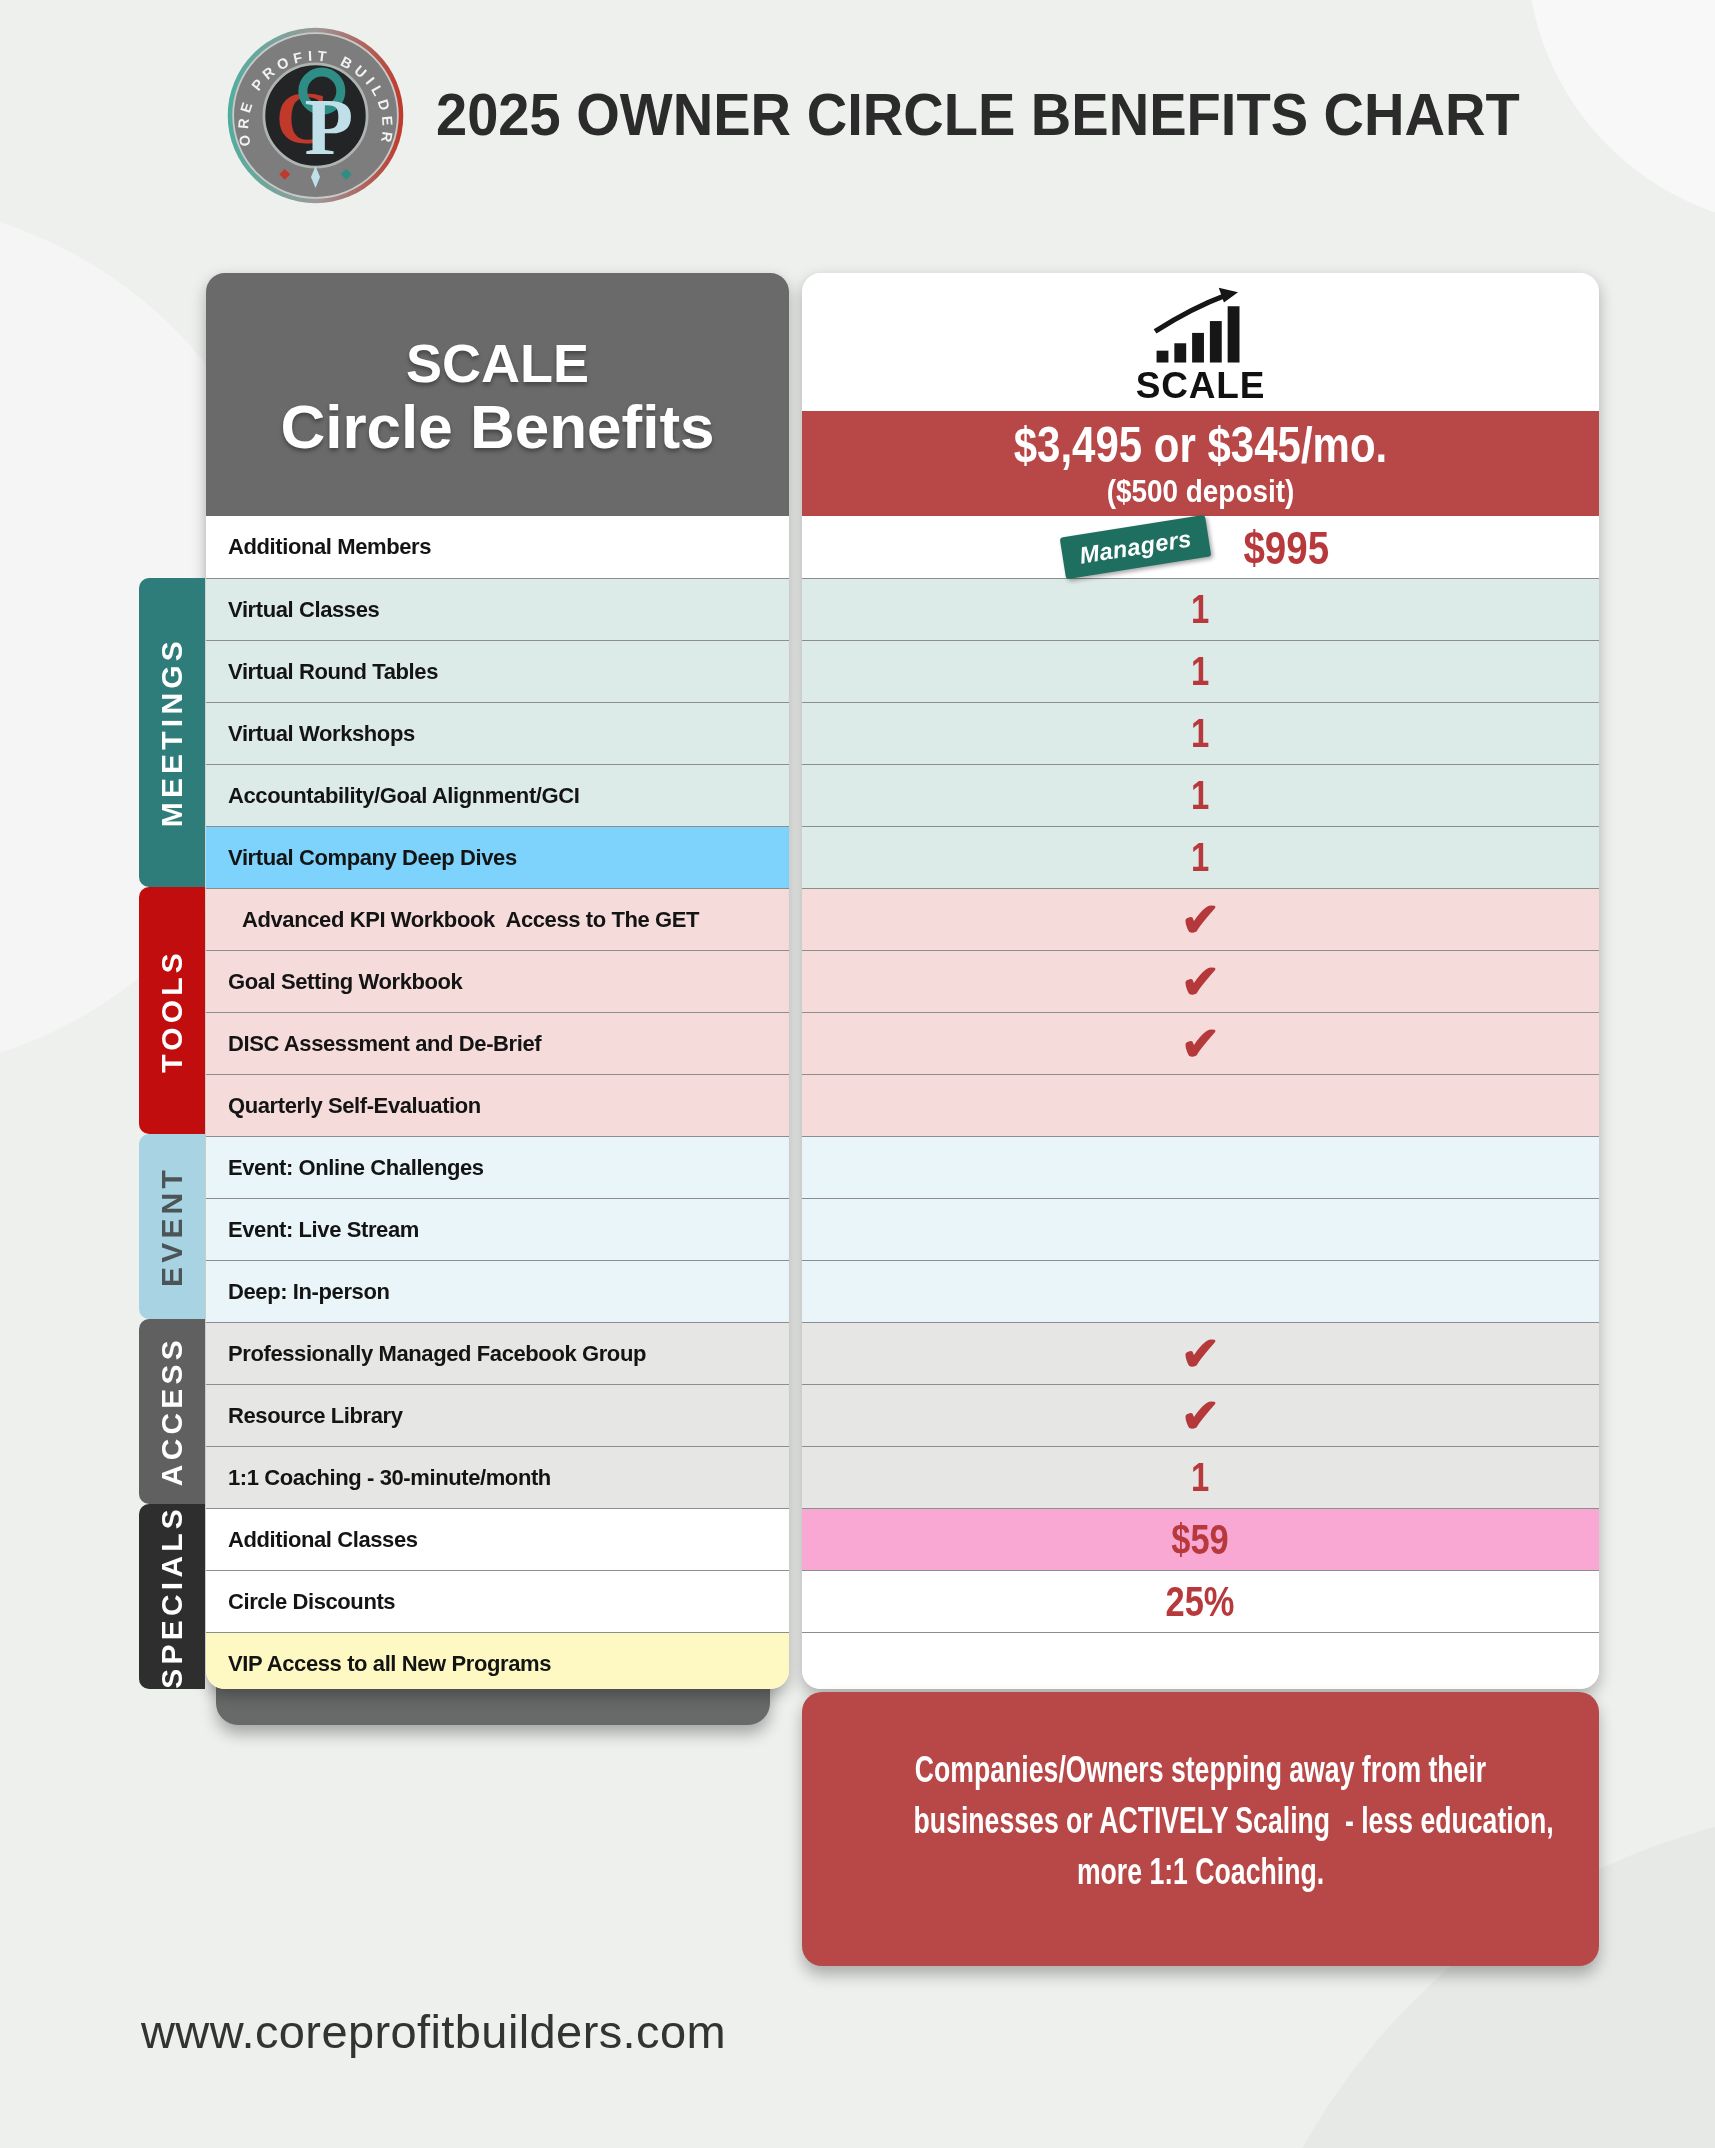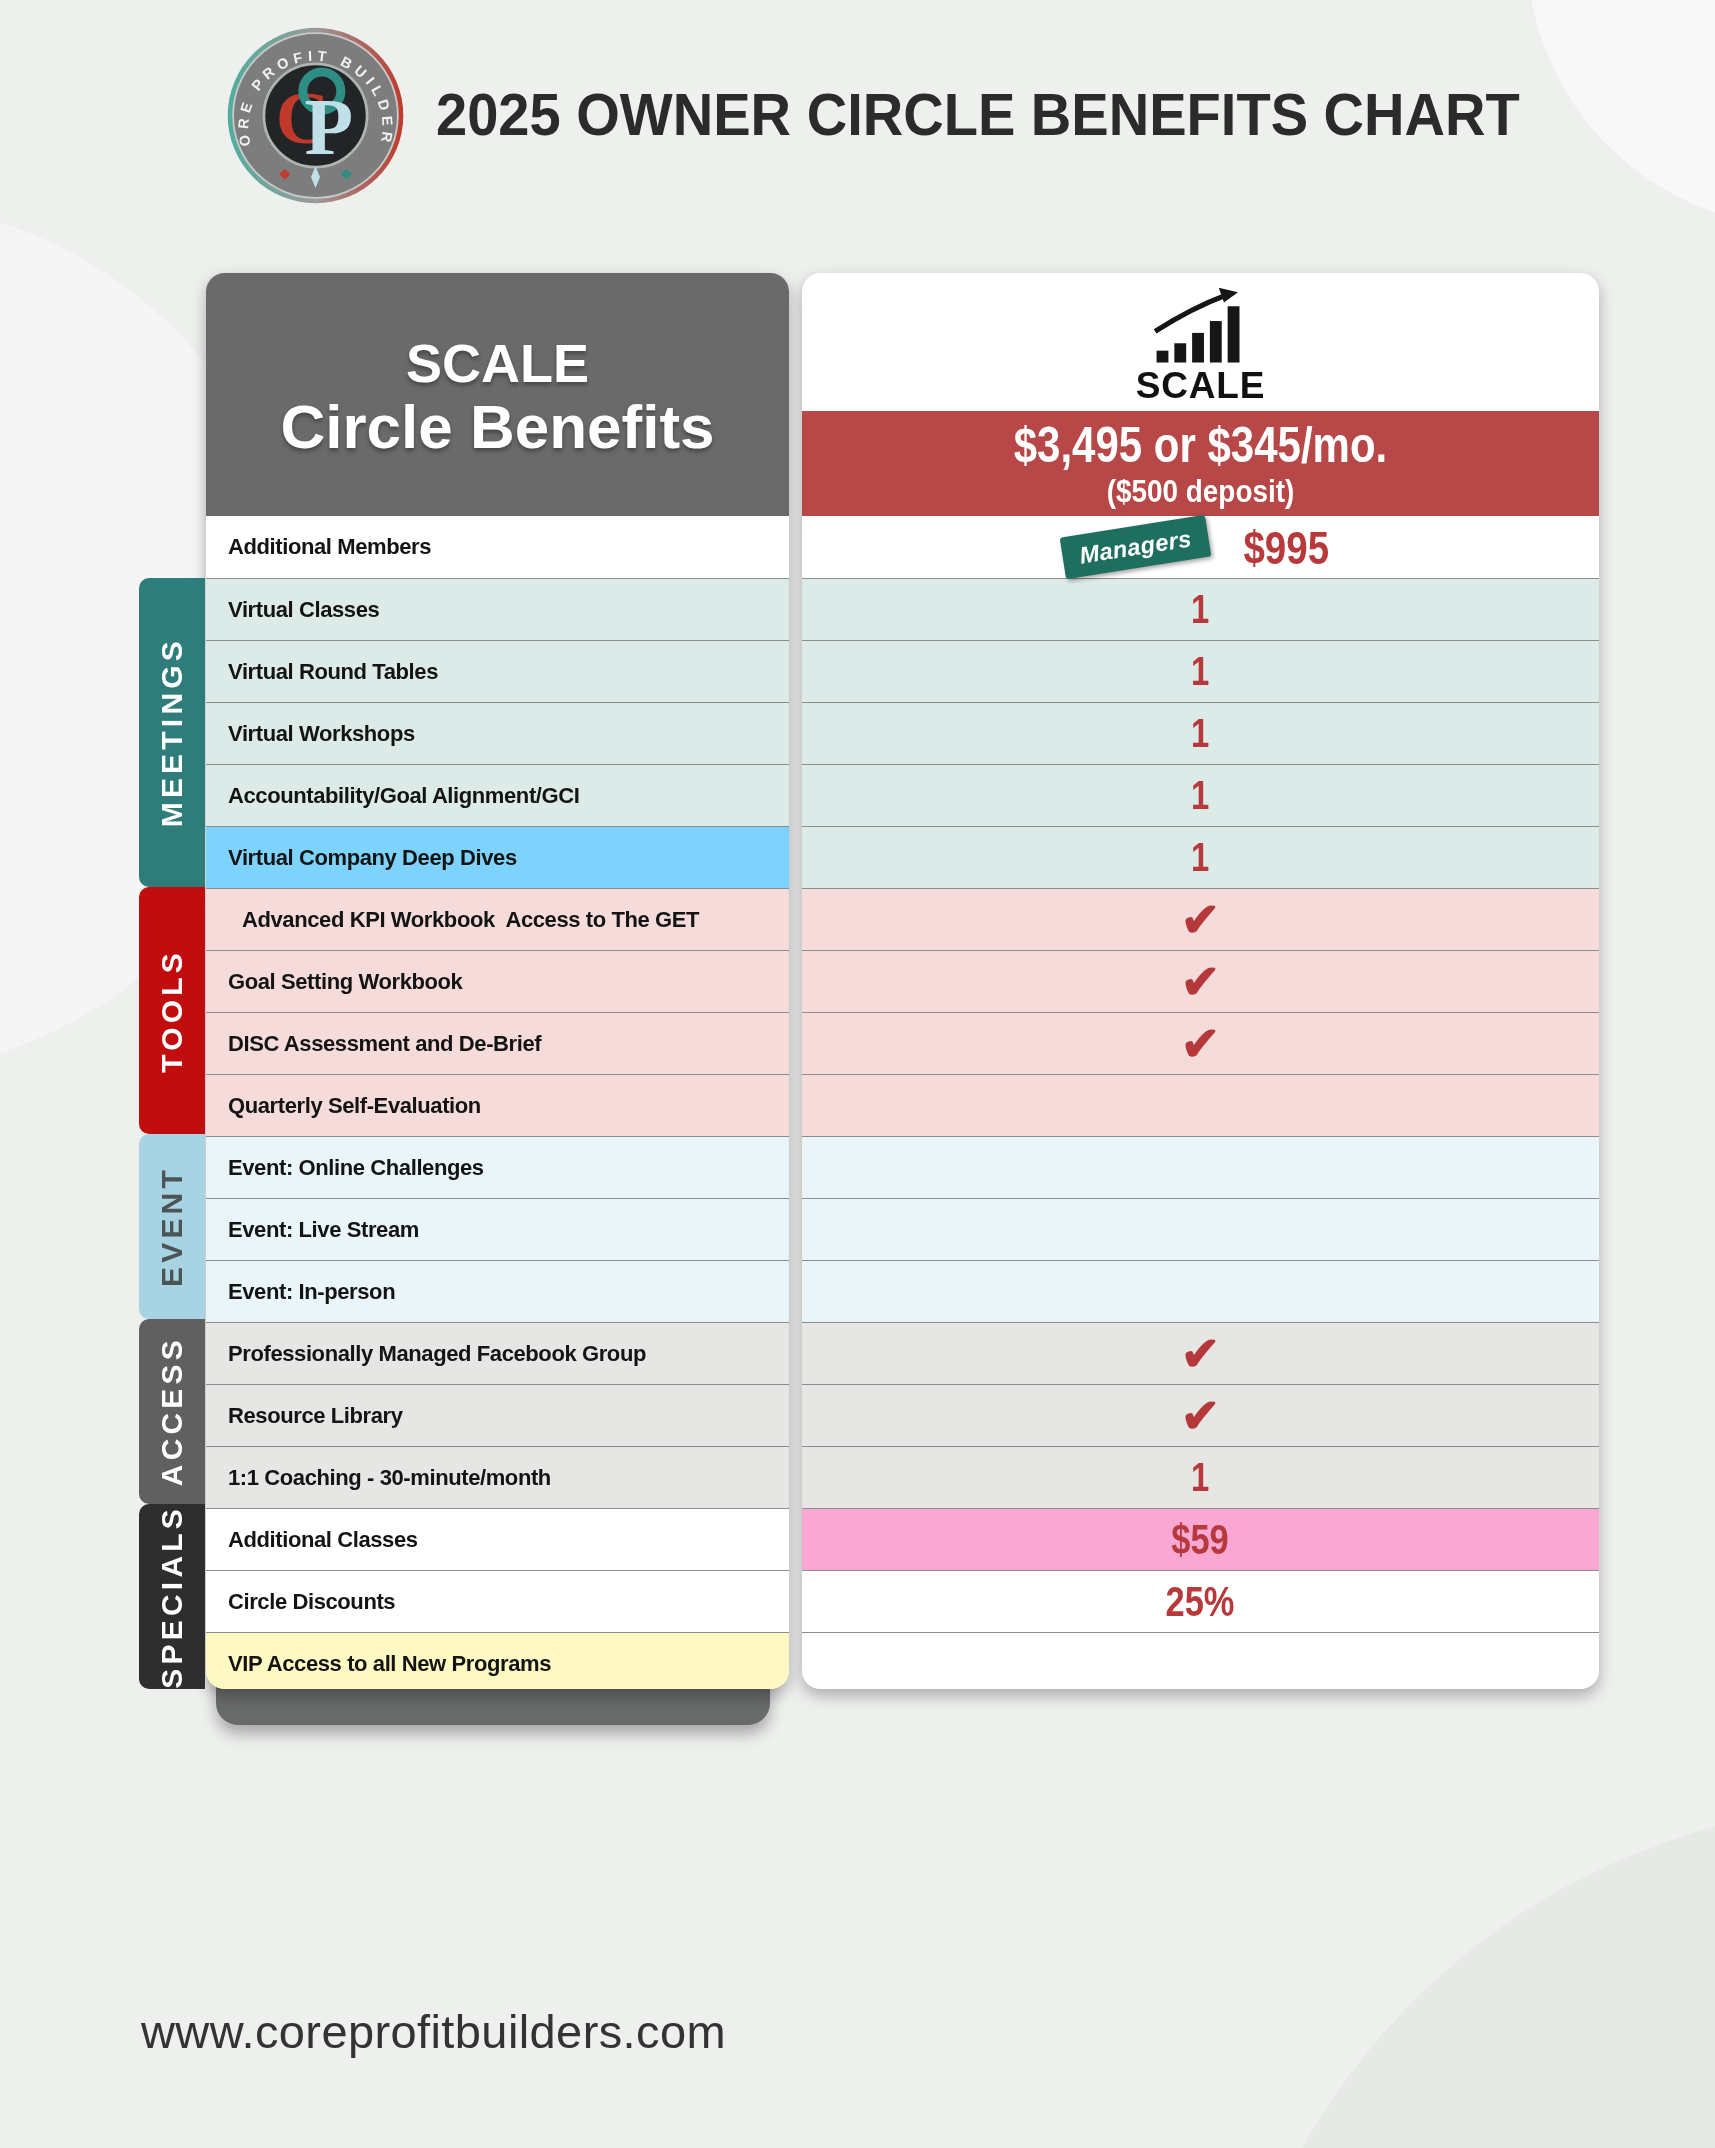--- a/index.html
+++ b/index.html
@@ -138,21 +138,21 @@
         <div class="row label-row" style="background: rgb(245, 220, 219);">
           <span class="row-label">Quarterly Self-Evaluation</span>
         </div>
         <div class="row label-row" style="background: rgb(233, 245, 248);">
           <span class="row-label">Event: Online Challenges</span>
         </div>
         <div class="row label-row" style="background: rgb(233, 245, 248);">
           <span class="row-label">Event: Live Stream</span>
         </div>
         <div class="row label-row" style="background: rgb(233, 245, 248);">
-          <span class="row-label">Event: In-person</span>
+          <span class="row-label">Deep: In-person</span>
         </div>
         <div class="row label-row" style="background: rgb(230, 230, 229);">
           <span class="row-label">Professionally Managed Facebook Group</span>
         </div>
         <div class="row label-row" style="background: rgb(230, 230, 229);">
           <span class="row-label">Resource Library</span>
         </div>
         <div class="row label-row" style="background: rgb(230, 230, 229);">
           <span class="row-label">1:1 Coaching - 30-minute/month</span>
         </div>
@@ -230,20 +230,25 @@
         <div class="row value-row" style="background: #f9a8d4;">
           <span class="val money">$59</span>
         </div>
         <div class="row value-row" style="background: rgb(255, 255, 255);">
           <span class="val money">25%</span>
         </div>
         <div class="row value-row" style="background: rgb(255, 255, 255);"></div>
       </div>
   </div>
 
+  <div class="plan-footer">
+    <div class="footer-line">Companies/Owners stepping away from their</div>
+    <div class="footer-line">businesses or ACTIVELY Scaling  - less education,</div>
+    <div class="footer-line">more 1:1 Coaching.</div>
+  </div>
 
   <div class="website">www.coreprofitbuilders.com</div>
 <div class="cat-tab" style="top: 578px; height: 309px; background: rgb(46, 125, 122);">
       <span style="color: rgb(255, 255, 255);">MEETINGS</span>
     </div>
     <div class="cat-tab" style="top: 887px; height: 247px; background: rgb(193, 13, 13);">
       <span style="color: rgb(255, 255, 255);">TOOLS</span>
     </div>
     <div class="cat-tab" style="top: 1134px; height: 185px; background: rgb(168, 211, 226);">
       <span style="color: rgb(75, 85, 87);">EVENT</span>

